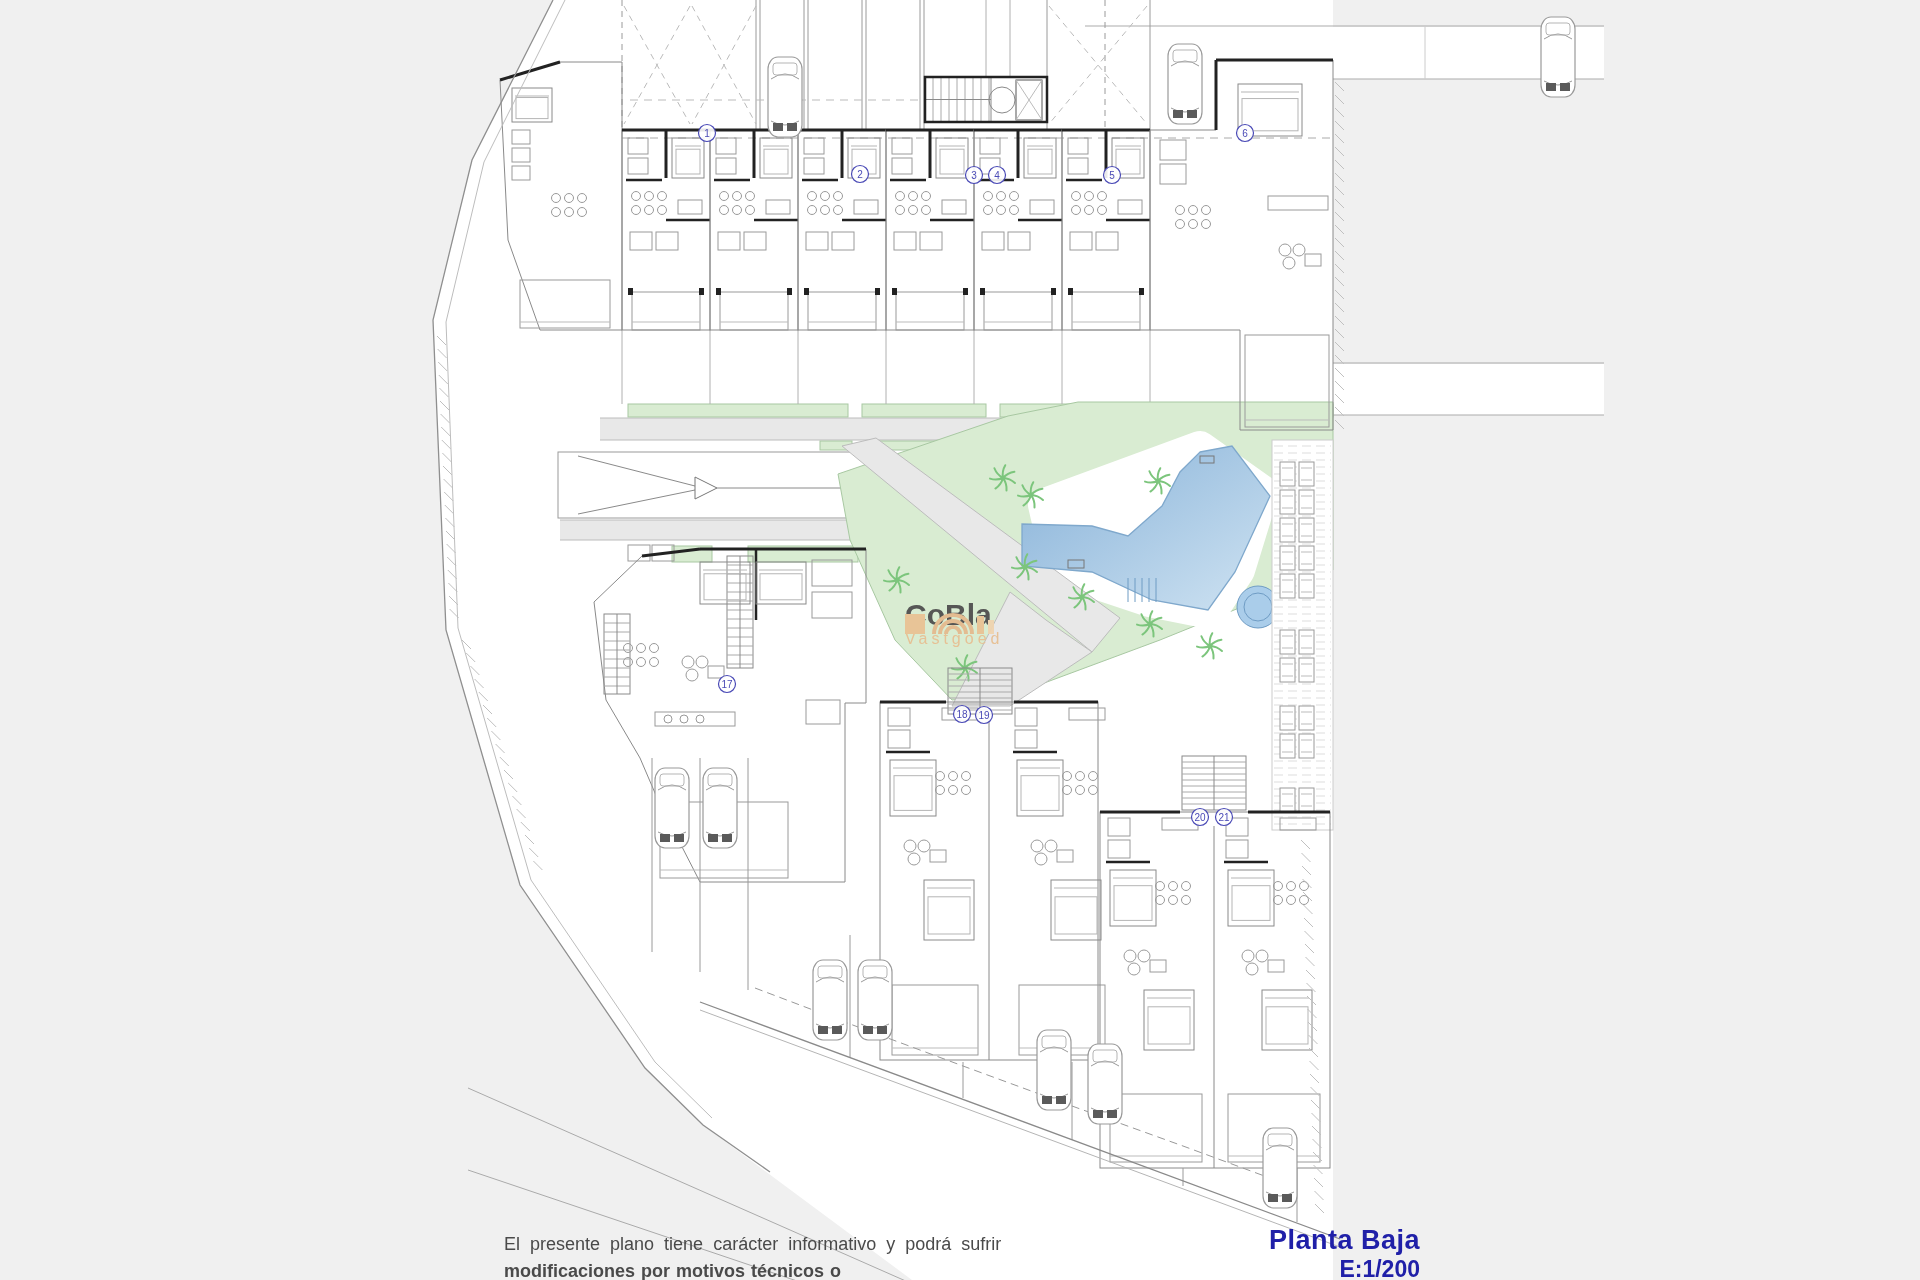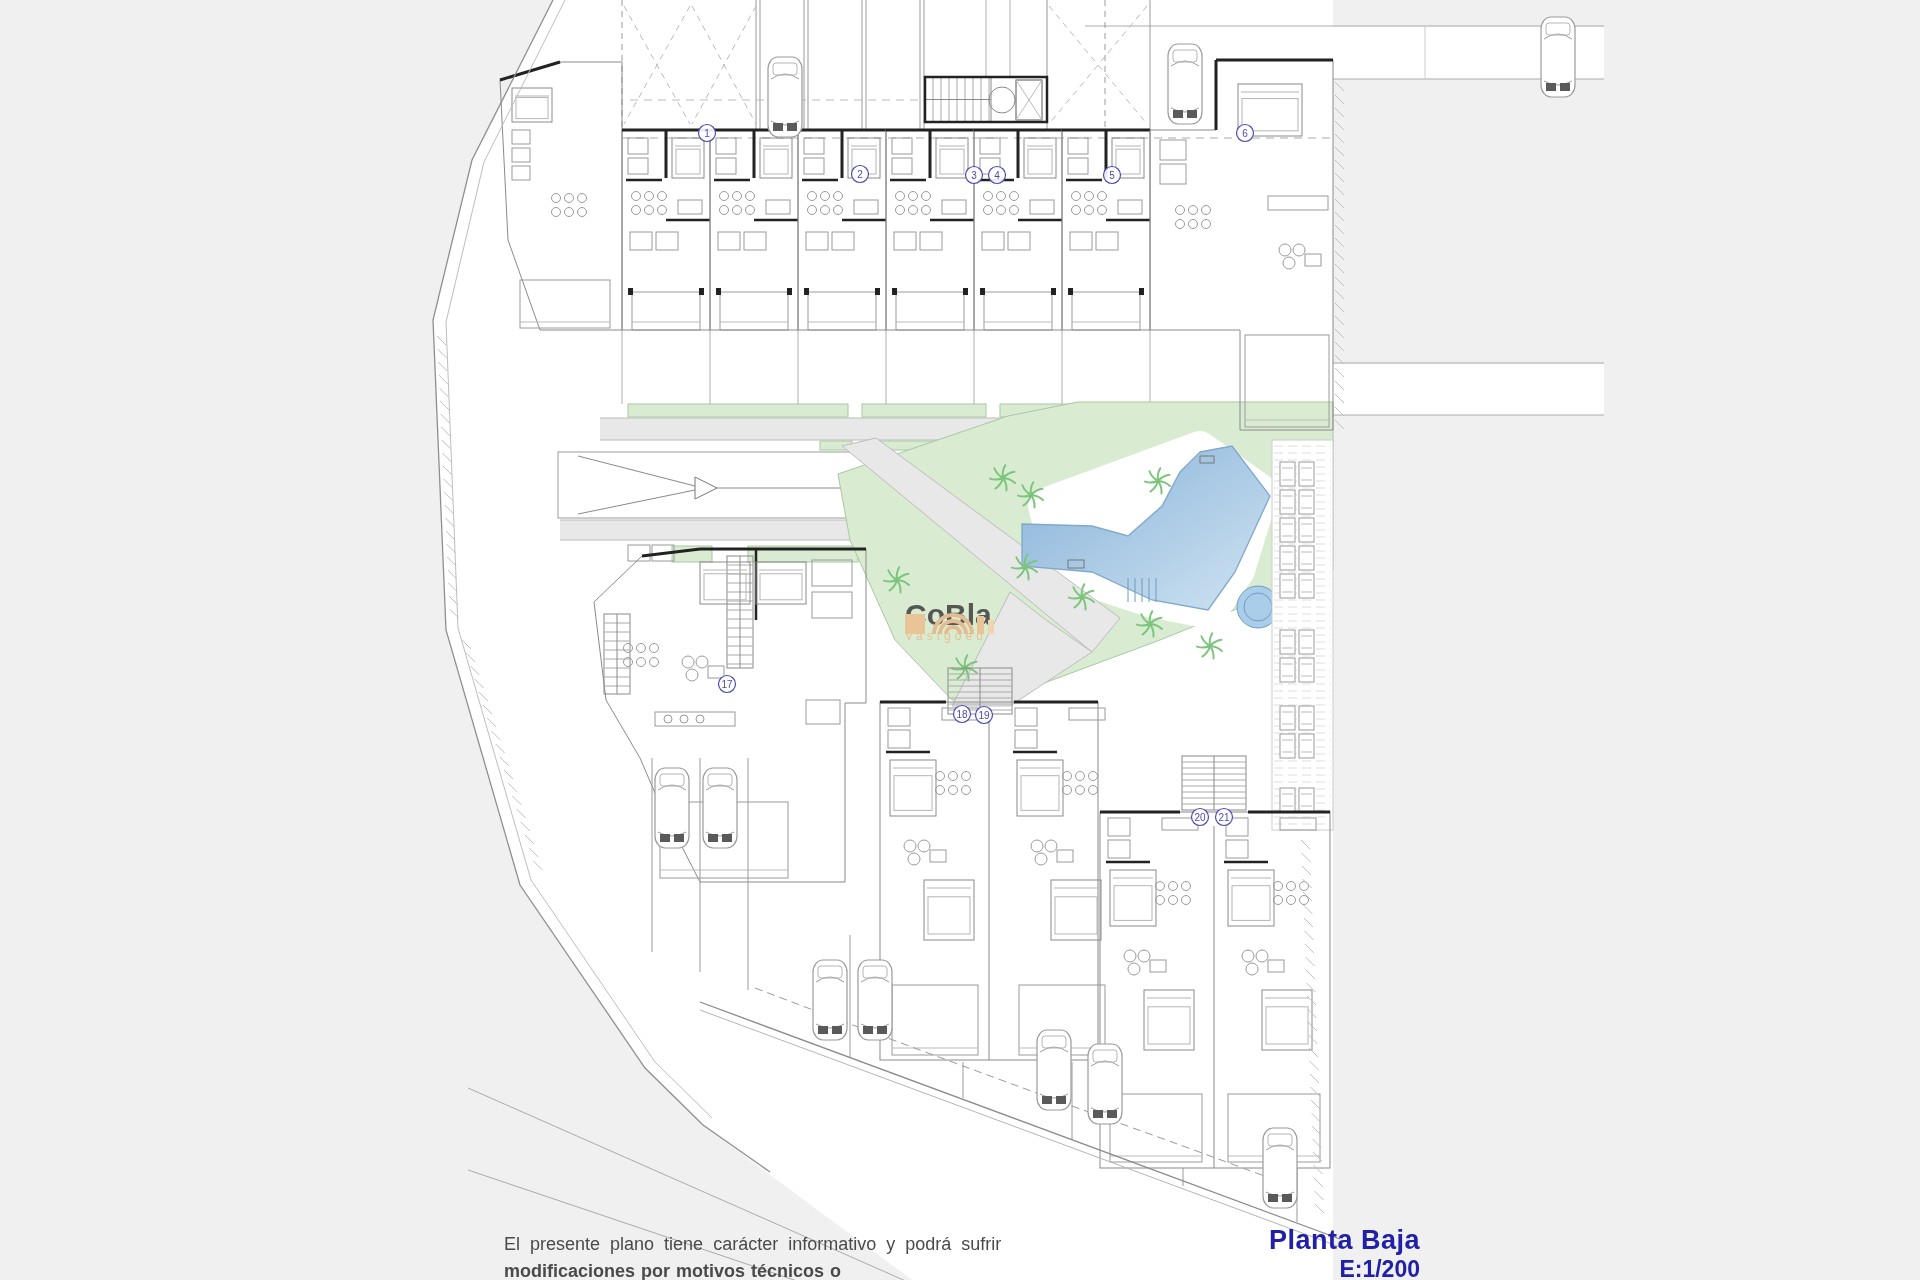--- a/index.html
+++ b/index.html
@@ -9,21 +9,21 @@
   .title-block{position:absolute;left:1120px;top:1224px;width:300px;text-align:right;
                color:#2020a8;font-weight:bold;line-height:1.2;}
   .title-block .l1{font-size:27px;letter-spacing:.5px;}
   .title-block .l2{font-size:23px;}
   .disclaimer{position:absolute;left:504px;top:1231px;width:340px;font-size:18px;
               color:#4a4a4a;line-height:1.5;}
   .disclaimer .d1{word-spacing:5px;white-space:nowrap;}
   .disclaimer .d2{word-spacing:1px;font-weight:bold;}
   .logo{position:absolute;left:905px;top:604px;width:150px;text-align:left;opacity:.95;}
   .logo .brand{font-size:30px;font-weight:bold;color:#4f4f4f;line-height:1;margin-top:-4px;}
-  .logo .sub{font-size:12px;color:#e7bf92;letter-spacing:4px;line-height:1.1;}
+  .logo .sub{font-size:16px;color:#e7bf92;letter-spacing:4px;line-height:1.1;}
 </style>
 </head>
 <body>
 
 <div class="stage">
   <svg id="plan" width="1920" height="1280" viewBox="0 0 1920 1280">
       <defs>
         <linearGradient id="poolg" x1="0" y1="0" x2="1" y2="1">
           <stop offset="0" stop-color="#86b1d8"></stop>
           <stop offset="1" stop-color="#cfe3f2"></stop>

